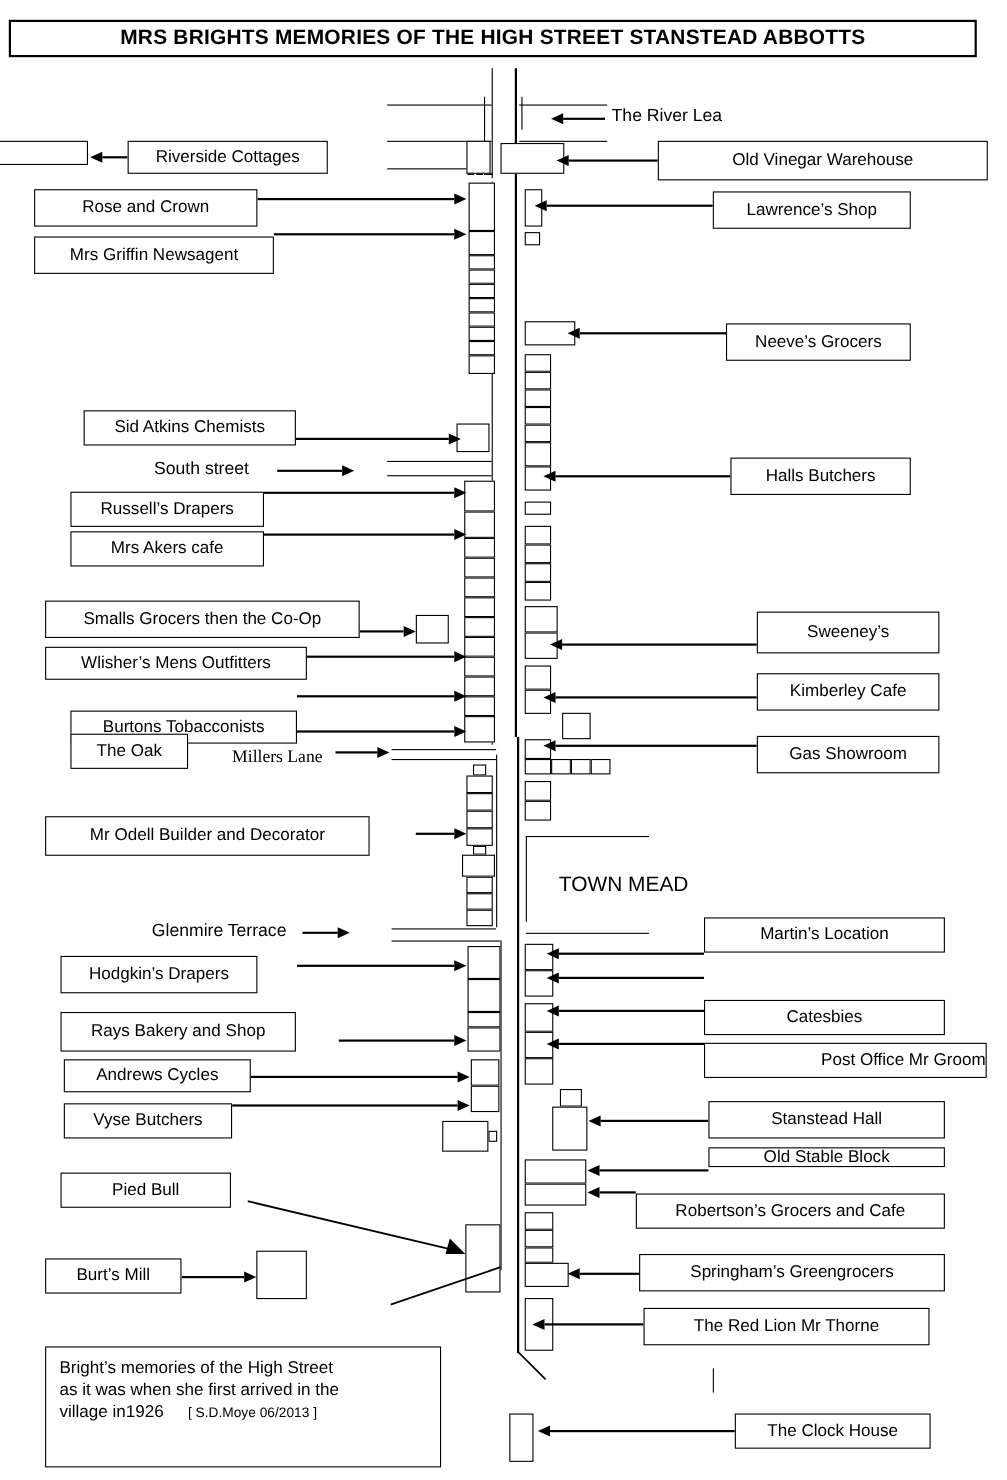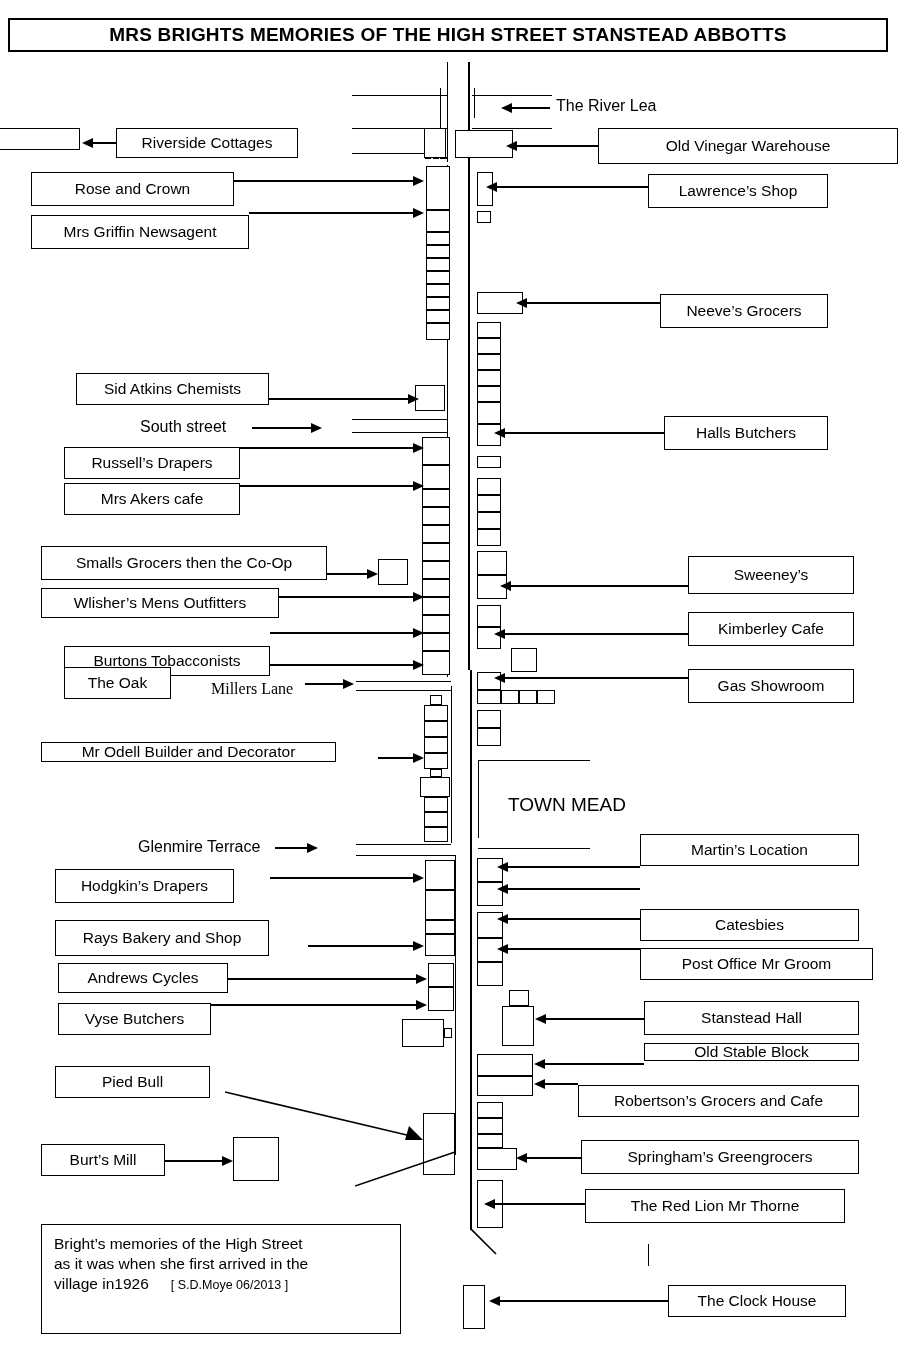--- a/index.html
+++ b/index.html
@@ -259,21 +259,21 @@
   <div class="ar right" style="left:270px;top:632px;width:143px;"></div>
 
   <div class="lbl" style="left:64px;top:667px;width:107px;height:32px;">
     <span>The Oak</span>
     </div>
   <div class="ar right" style="left:171px;top:664px;width:242px;"></div>
 
   <div class="maptext serif" style="left:211px;top:680px;">Millers Lane</div>
   <div class="ar right" style="left:305px;top:683px;width:38px;"></div>
 
-  <div class="lbl" style="left:41px;top:742px;width:295px;height:20px;">
+  <div class="lbl" style="left:41px;top:742px;width:295px;height:36px;">
     <span>Mr Odell Builder and Decorator</span>
     </div>
   <div class="ar right" style="left:378px;top:757px;width:35px;"></div>
 
   <div class="maptext" style="left:138px;top:838px;">Glenmire Terrace</div>
   <div class="ar right" style="left:275px;top:847px;width:32px;"></div>
 
   <div class="lbl" style="left:55px;top:869px;width:179px;height:34px;">
     <span>Hodgkin’s Drapers</span>
     </div>
@@ -352,21 +352,21 @@
     </div>
   <div class="ar left" style="left:508px;top:866px;width:132px;"></div>
 
   <div class="ar left" style="left:508px;top:888px;width:132px;"></div>
 
   <div class="lbl" style="left:640px;top:909px;width:219px;height:32px;">
     <span>Catesbies</span>
     </div>
   <div class="ar left" style="left:508px;top:918px;width:132px;"></div>
 
-  <div class="lbl" style="left:640px;top:948px;width:233px;height:32px;">
+  <div class="lbl" style="left:640px;top:948px;width:257px;height:32px;justify-content:flex-end;">
     <span>Post Office Mr Groom</span>
     </div>
   <div class="ar left" style="left:508px;top:948px;width:132px;"></div>
 
   <div class="lbl" style="left:644px;top:1001px;width:215px;height:34px;">
     <span>Stanstead Hall</span>
     </div>
   <div class="ar left" style="left:546px;top:1018px;width:98px;"></div>
 
   <div class="lbl" style="left:644px;top:1043px;width:215px;height:18px;">

